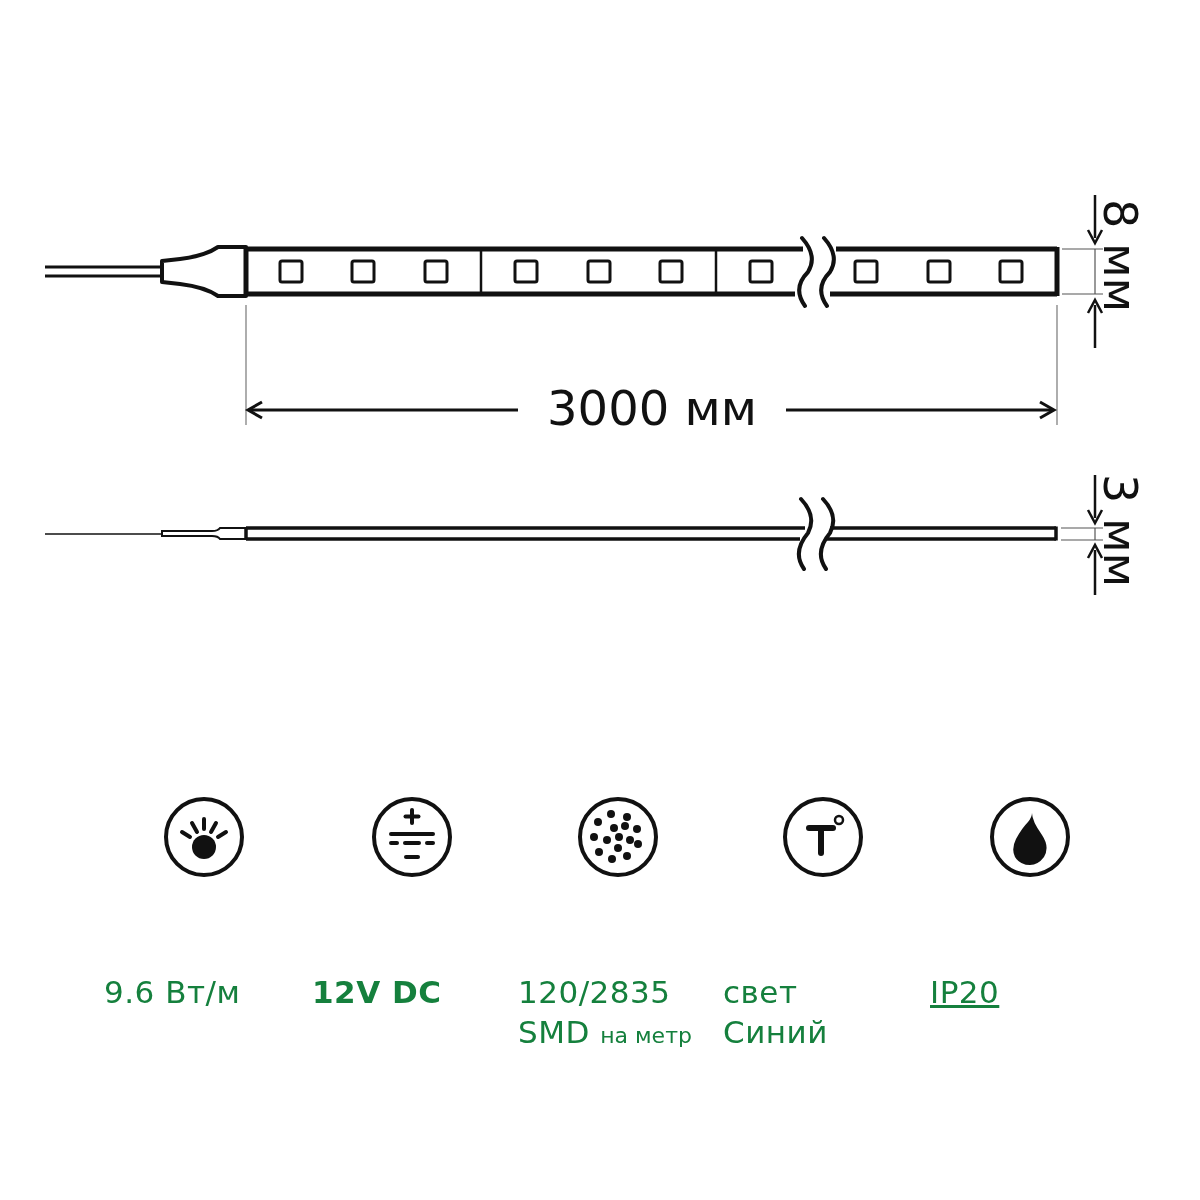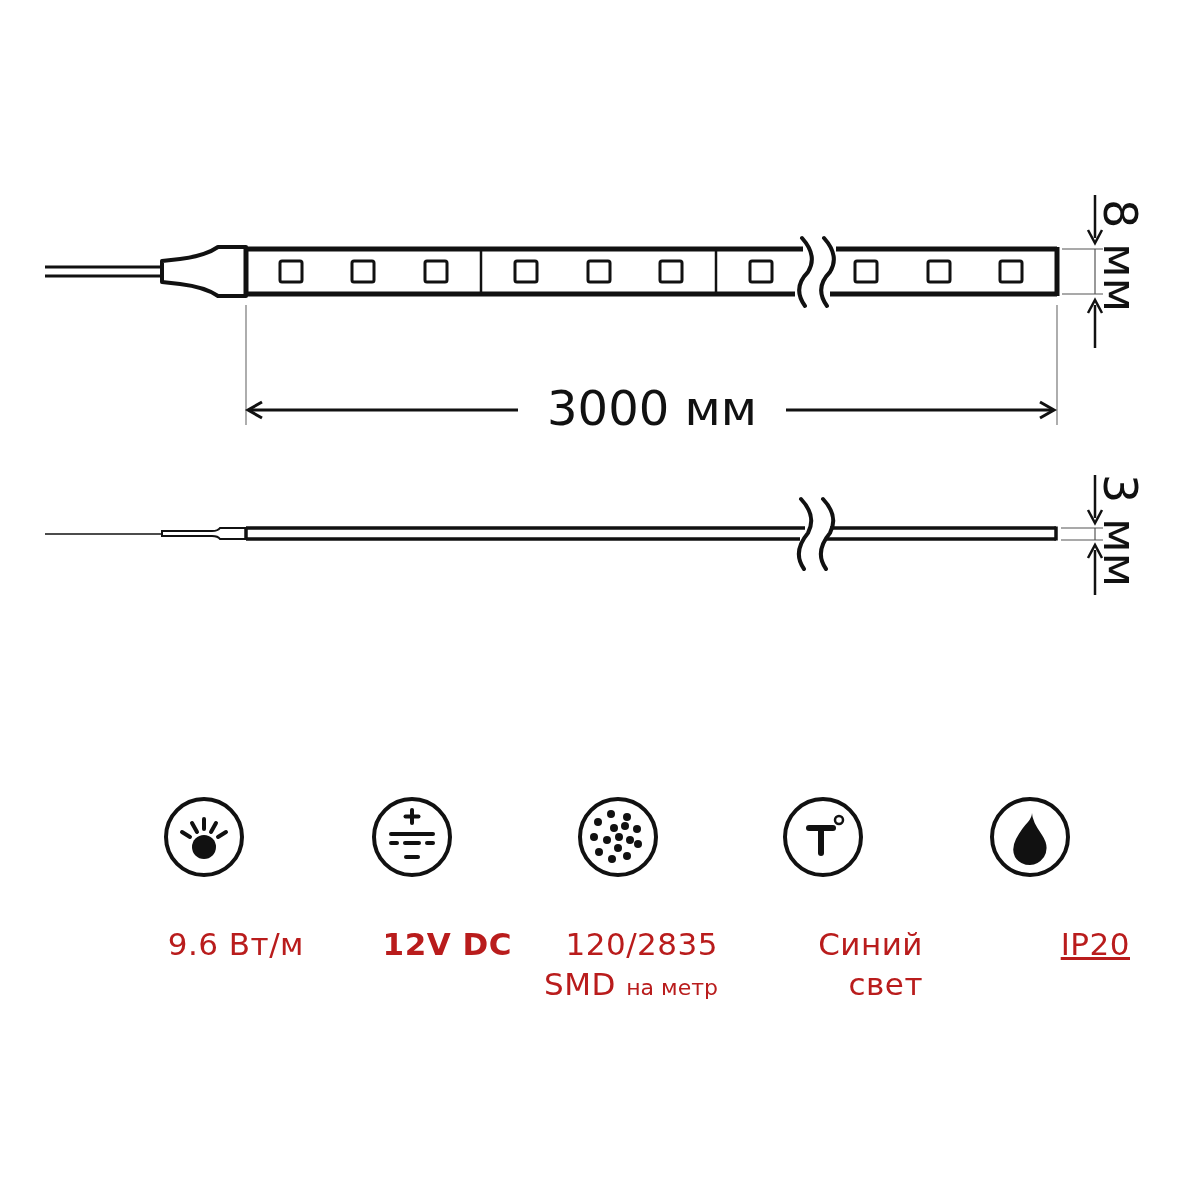--- a/index.html
+++ b/index.html
@@ -1,22 +1,22 @@
 <!DOCTYPE html>
 <html><head>
 <meta charset="utf-8">
 <style>
   html, body { margin: 0; padding: 0; background: #ffffff; }
   body { width: 1200px; height: 1200px; position: relative; overflow: hidden;
          font-family: "DejaVu Sans", sans-serif; color: #111111; }
   #drawing { position: absolute; left: 0; top: 0; }
   .dim-text { font-family: "DejaVu Sans", sans-serif; fill: #111111; }
-  .spec { position: absolute; top: 924px; width: 200px; text-align: right;
+  .spec { position: absolute; top: 972px; width: 200px; text-align: left;
           font-family: "DejaVu Sans", sans-serif; font-size: 31px; line-height: 40px;
-          color: #b91c1c; letter-spacing: 0.5px; }
+          color: #15803d; letter-spacing: 0.5px; }
   .spec .small { font-size: 22px; letter-spacing: 0; }
   .icon { position: absolute; top: 795px; width: 84px; height: 84px; }
 </style>
 </head>
 <body>
 
 <svg id="drawing" width="1200" height="760" viewBox="0 0 1200 760" xmlns="http://www.w3.org/2000/svg">
 
   <g>
 
@@ -177,18 +177,18 @@
   <div>12V DC</div>
 </div>
 <div class="spec" style="left:518px;">
   <div>120/2835</div>
   <div>
     <span>SMD</span>
     <span class="small">на метр</span>
   </div>
 </div>
 <div class="spec" style="left:723px;">
+  <div>свет</div>
   <div>Синий</div>
-  <div>свет</div>
 </div>
 <div class="spec" style="left:930px;text-decoration:underline;">
   <div>IP20</div>
 </div>
 
 </body></html>

